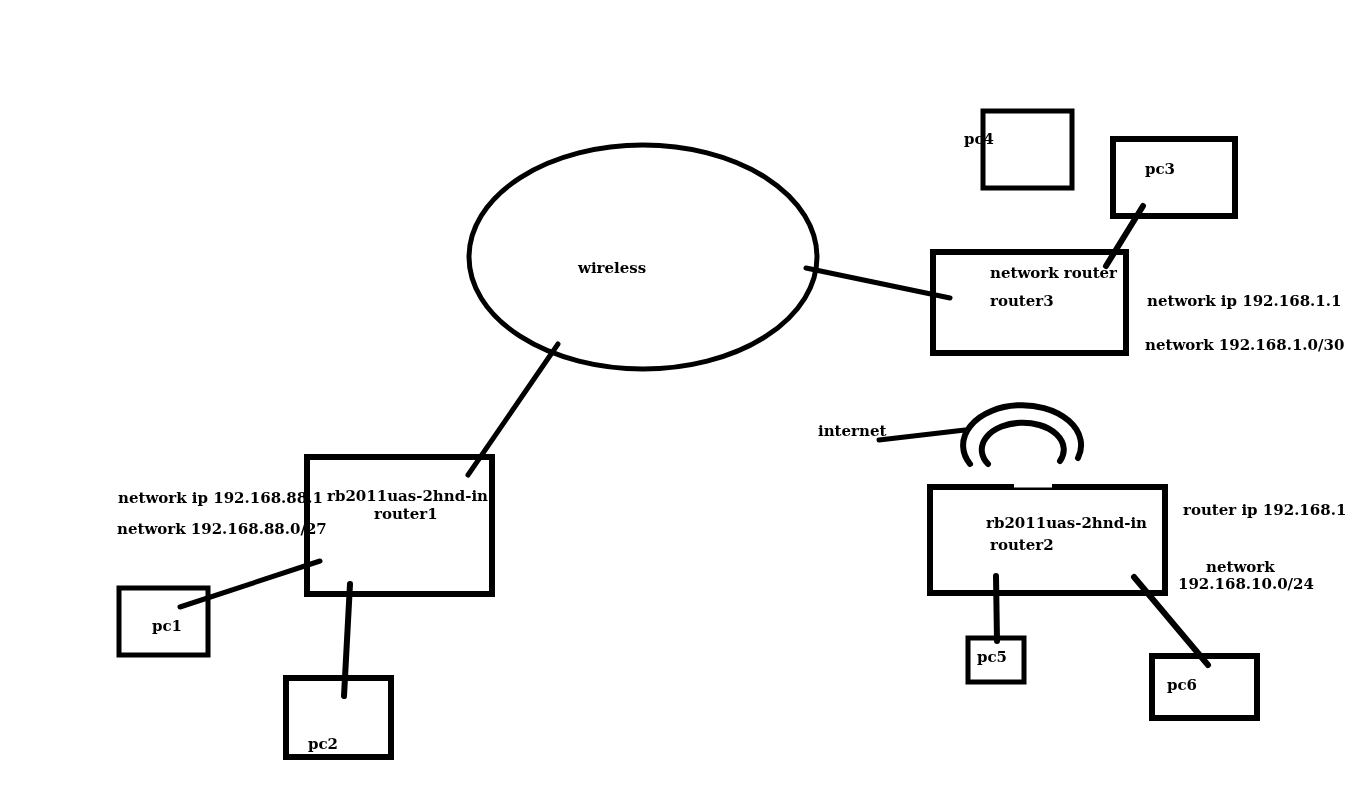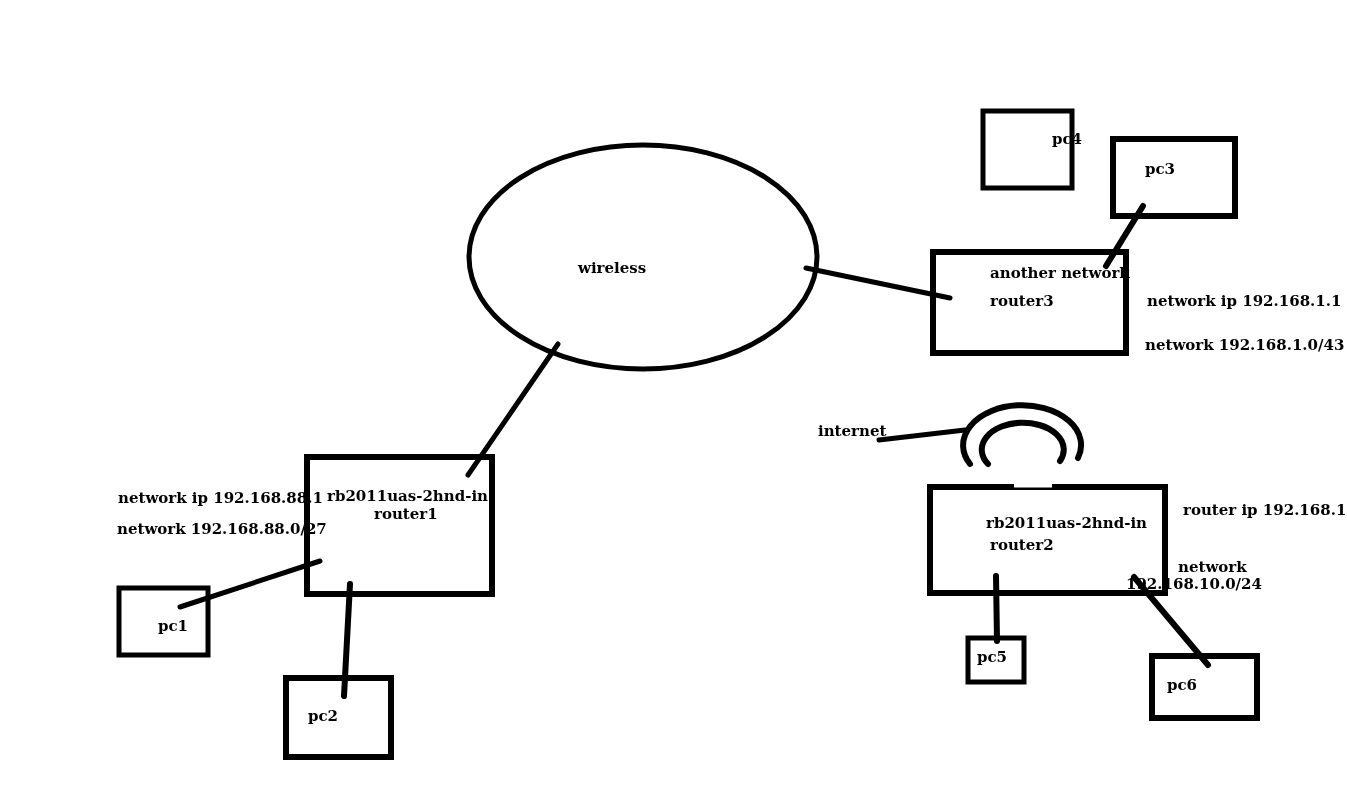--- a/index.html
+++ b/index.html
@@ -61,40 +61,40 @@
     <rect class="shape sw6" x="1152" y="656" width="105" height="62"></rect>
 
     <g>
       <path class="shape sw6 cap" d="M 970 464 A 59 40 0 1 1 1078 458"></path>
       <path class="shape sw6 cap" d="M 988 464 A 41 27 0 1 1 1060 461"></path>
     </g>
   </svg>
 
   <div class="lbl" style="left:578px;top:261px">wireless</div>
 
-  <div class="lbl" style="left:1052px;top:132px">pc4</div>
+  <div class="lbl" style="left:964px;top:132px">pc4</div>
   <div class="lbl" style="left:1145px;top:162px">pc3</div>
 
-  <div class="lbl" style="left:990px;top:266px">another network</div>
+  <div class="lbl" style="left:990px;top:266px">network router</div>
   <div class="lbl" style="left:990px;top:294px">router3</div>
   <div class="lbl" style="left:1147px;top:294px">network ip 192.168.1.1</div>
-  <div class="lbl" style="left:1145px;top:338px">network 192.168.1.0/43</div>
+  <div class="lbl" style="left:1145px;top:338px">network 192.168.1.0/30</div>
 
   <div class="lbl" style="left:818px;top:424px">internet</div>
 
   <div class="lbl" style="left:986px;top:516px">rb2011uas-2hnd-in</div>
   <div class="lbl" style="left:990px;top:538px">router2</div>
   <div class="lbl" style="left:1183px;top:503px">router ip 192.168.10.1</div>
-  <div class="lbl" style="left:1178px;top:560px">network</div>
-  <div class="lbl" style="left:1126px;top:577px">192.168.10.0/24</div>
+  <div class="lbl" style="left:1206px;top:560px">network</div>
+  <div class="lbl" style="left:1178px;top:577px">192.168.10.0/24</div>
 
   <div class="lbl" style="left:977px;top:650px">pc5</div>
   <div class="lbl" style="left:1167px;top:678px">pc6</div>
 
   <div class="lbl" style="left:327px;top:489px">rb2011uas-2hnd-in</div>
   <div class="lbl" style="left:374px;top:507px">router1</div>
   <div class="lbl" style="left:118px;top:491px">network ip 192.168.88.1</div>
   <div class="lbl" style="left:117px;top:522px">network 192.168.88.0/27</div>
 
-  <div class="lbl" style="left:158px;top:619px">pc1</div>
-  <div class="lbl" style="left:308px;top:709px">pc2</div>
+  <div class="lbl" style="left:152px;top:619px">pc1</div>
+  <div class="lbl" style="left:308px;top:737px">pc2</div>
 
 </div>
 
 </body></html>

